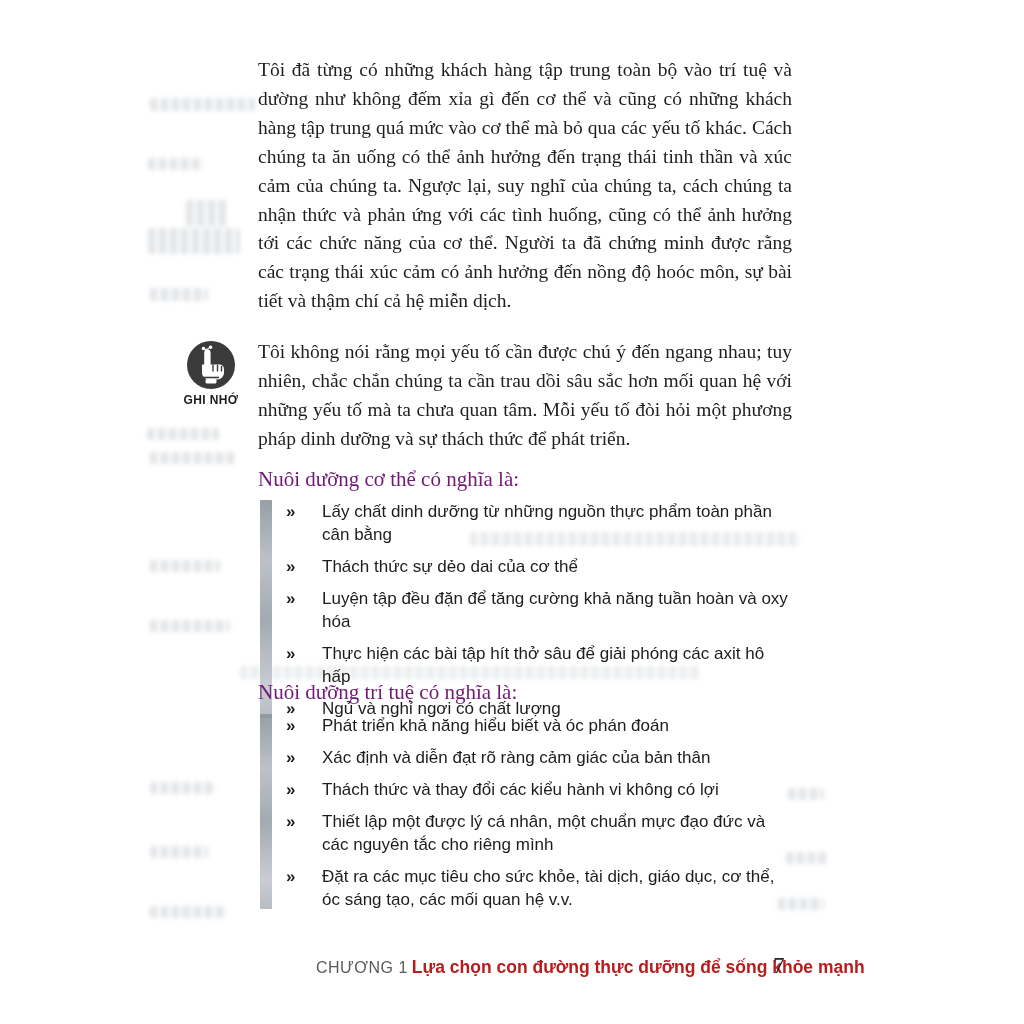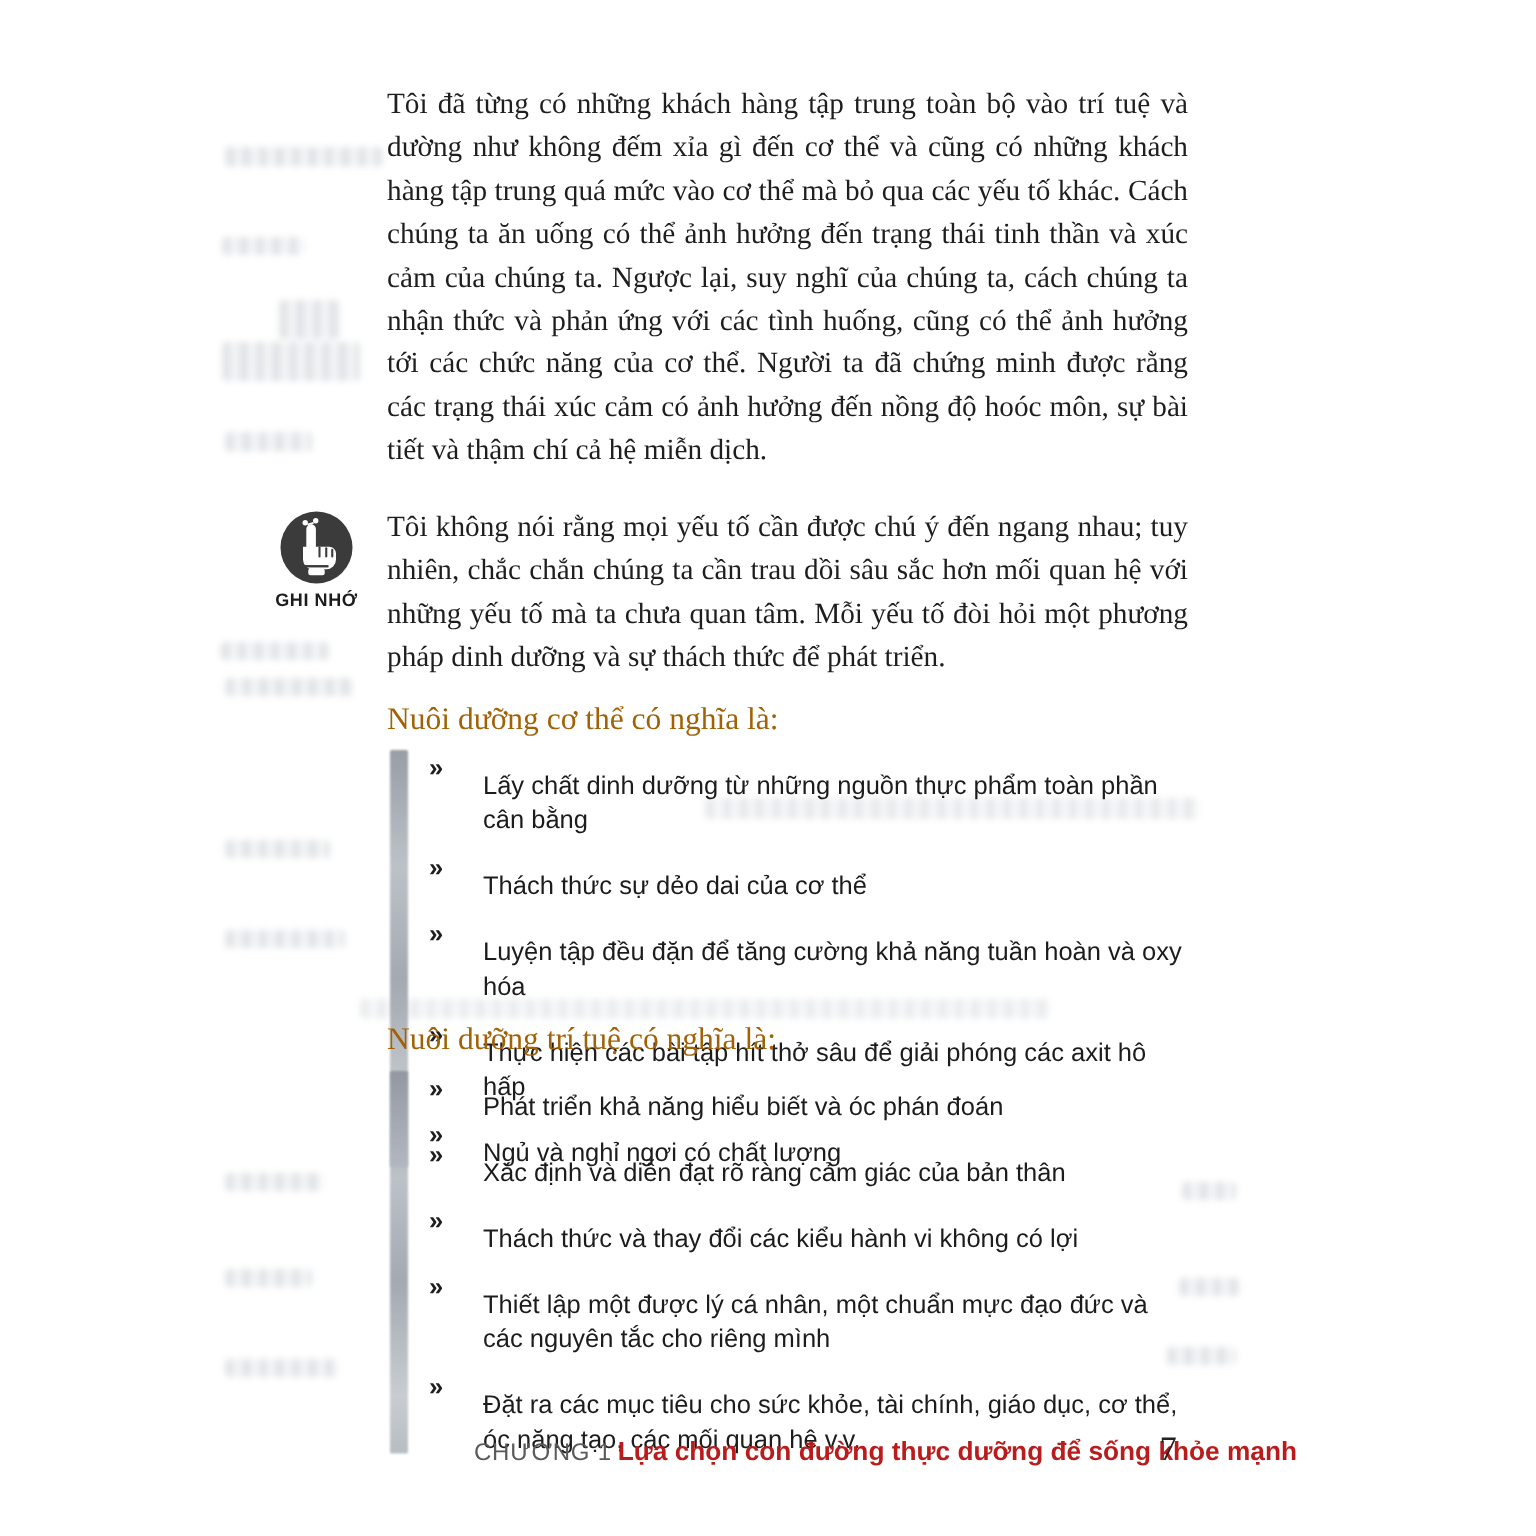--- a/index.html
+++ b/index.html
@@ -17,39 +17,39 @@
   
   .remember{position:absolute;left:176px;top:340px;width:70px;text-align:center;}
   .remember-circle{width:50px;height:50px;margin:0 auto;}
   .remember-label{
     margin-top:3px;font-family:"Liberation Sans", sans-serif;font-weight:bold;
     font-size:12px;letter-spacing:.4px;color:#1c1c1c;white-space:nowrap;
   }
   
   .sec-head{
     position:absolute;left:258px;width:534px;margin:0;font-weight:400;
-    font-size:21px;line-height:26px;color:#a16207;font-family:"Liberation Serif", serif;
+    font-size:21px;line-height:26px;color:#701a75;font-family:"Liberation Serif", serif;
   }
   #h1{top:466px;}
   #h2{top:679px;}
   
   .blist{position:absolute;left:258px;width:544px;font-family:"Liberation Sans", sans-serif;}
   #list1{top:500px;}
   #list2{top:714px;}
   .accent-bar{
     position:absolute;left:2px;top:0;bottom:2px;width:12px;border-radius:1px;
     background:linear-gradient(180deg,#8d949c 0%,#b6bcc3 28%,#9aa1a9 55%,#c3c8ce 85%,#b0b6bd 100%);
     filter:blur(.6px);opacity:.9;
   }
   .li-row{display:flex;align-items:flex-start;padding-left:28px;margin:0 0 9px 0;}
   .li-row:last-child{margin-bottom:0;}
   .bl{
     width:36px;flex:0 0 36px;font-weight:bold;font-size:17px;line-height:23px;color:#1f1f1f;
   }
-  .lt{font-size:17px;line-height:23px;color:#1c1c1c;max-width:470px;margin-top:12px;}
+  .lt{font-size:17px;line-height:23px;color:#1c1c1c;max-width:470px;}
   
   .footer{
     position:absolute;left:316px;top:957px;display:flex;align-items:baseline;gap:4px;
     font-family:"Liberation Sans", sans-serif;
   }
   .chap-label{font-size:16px;color:#5a5a5a;letter-spacing:.5px;}
   .chap-title{font-size:17.5px;font-weight:bold;color:#b91c1c;}
   .page-num{
     position:absolute;left:773px;top:953px;font-family:"Liberation Serif", serif;
     font-size:23px;color:#222;
@@ -150,21 +150,21 @@
     <div class="li-row">
       <span class="bl">»</span>
       <span class="lt">Thách thức và thay đổi các kiểu hành vi không có lợi</span>
     </div>
     <div class="li-row">
       <span class="bl">»</span>
       <span class="lt">Thiết lập một được lý cá nhân, một chuẩn mực đạo đức và các nguyên tắc cho riêng mình</span>
     </div>
     <div class="li-row">
       <span class="bl">»</span>
-      <span class="lt">Đặt ra các mục tiêu cho sức khỏe, tài chính, giáo dục, cơ thể, óc năng tạo, các mối quan hệ v.v.</span>
+      <span class="lt">Đặt ra các mục tiêu cho sức khỏe, tài dịch, giáo dục, cơ thể, óc sáng tạo, các mối quan hệ v.v.</span>
     </div>
   </div>
 
   <div class="footer">
     <span class="chap-label">CHƯƠNG 1</span>
     <span class="chap-title">Lựa chọn con đường thực dưỡng để sống khỏe mạnh</span>
   </div>
   <span class="page-num">7</span>
 
 </div>

